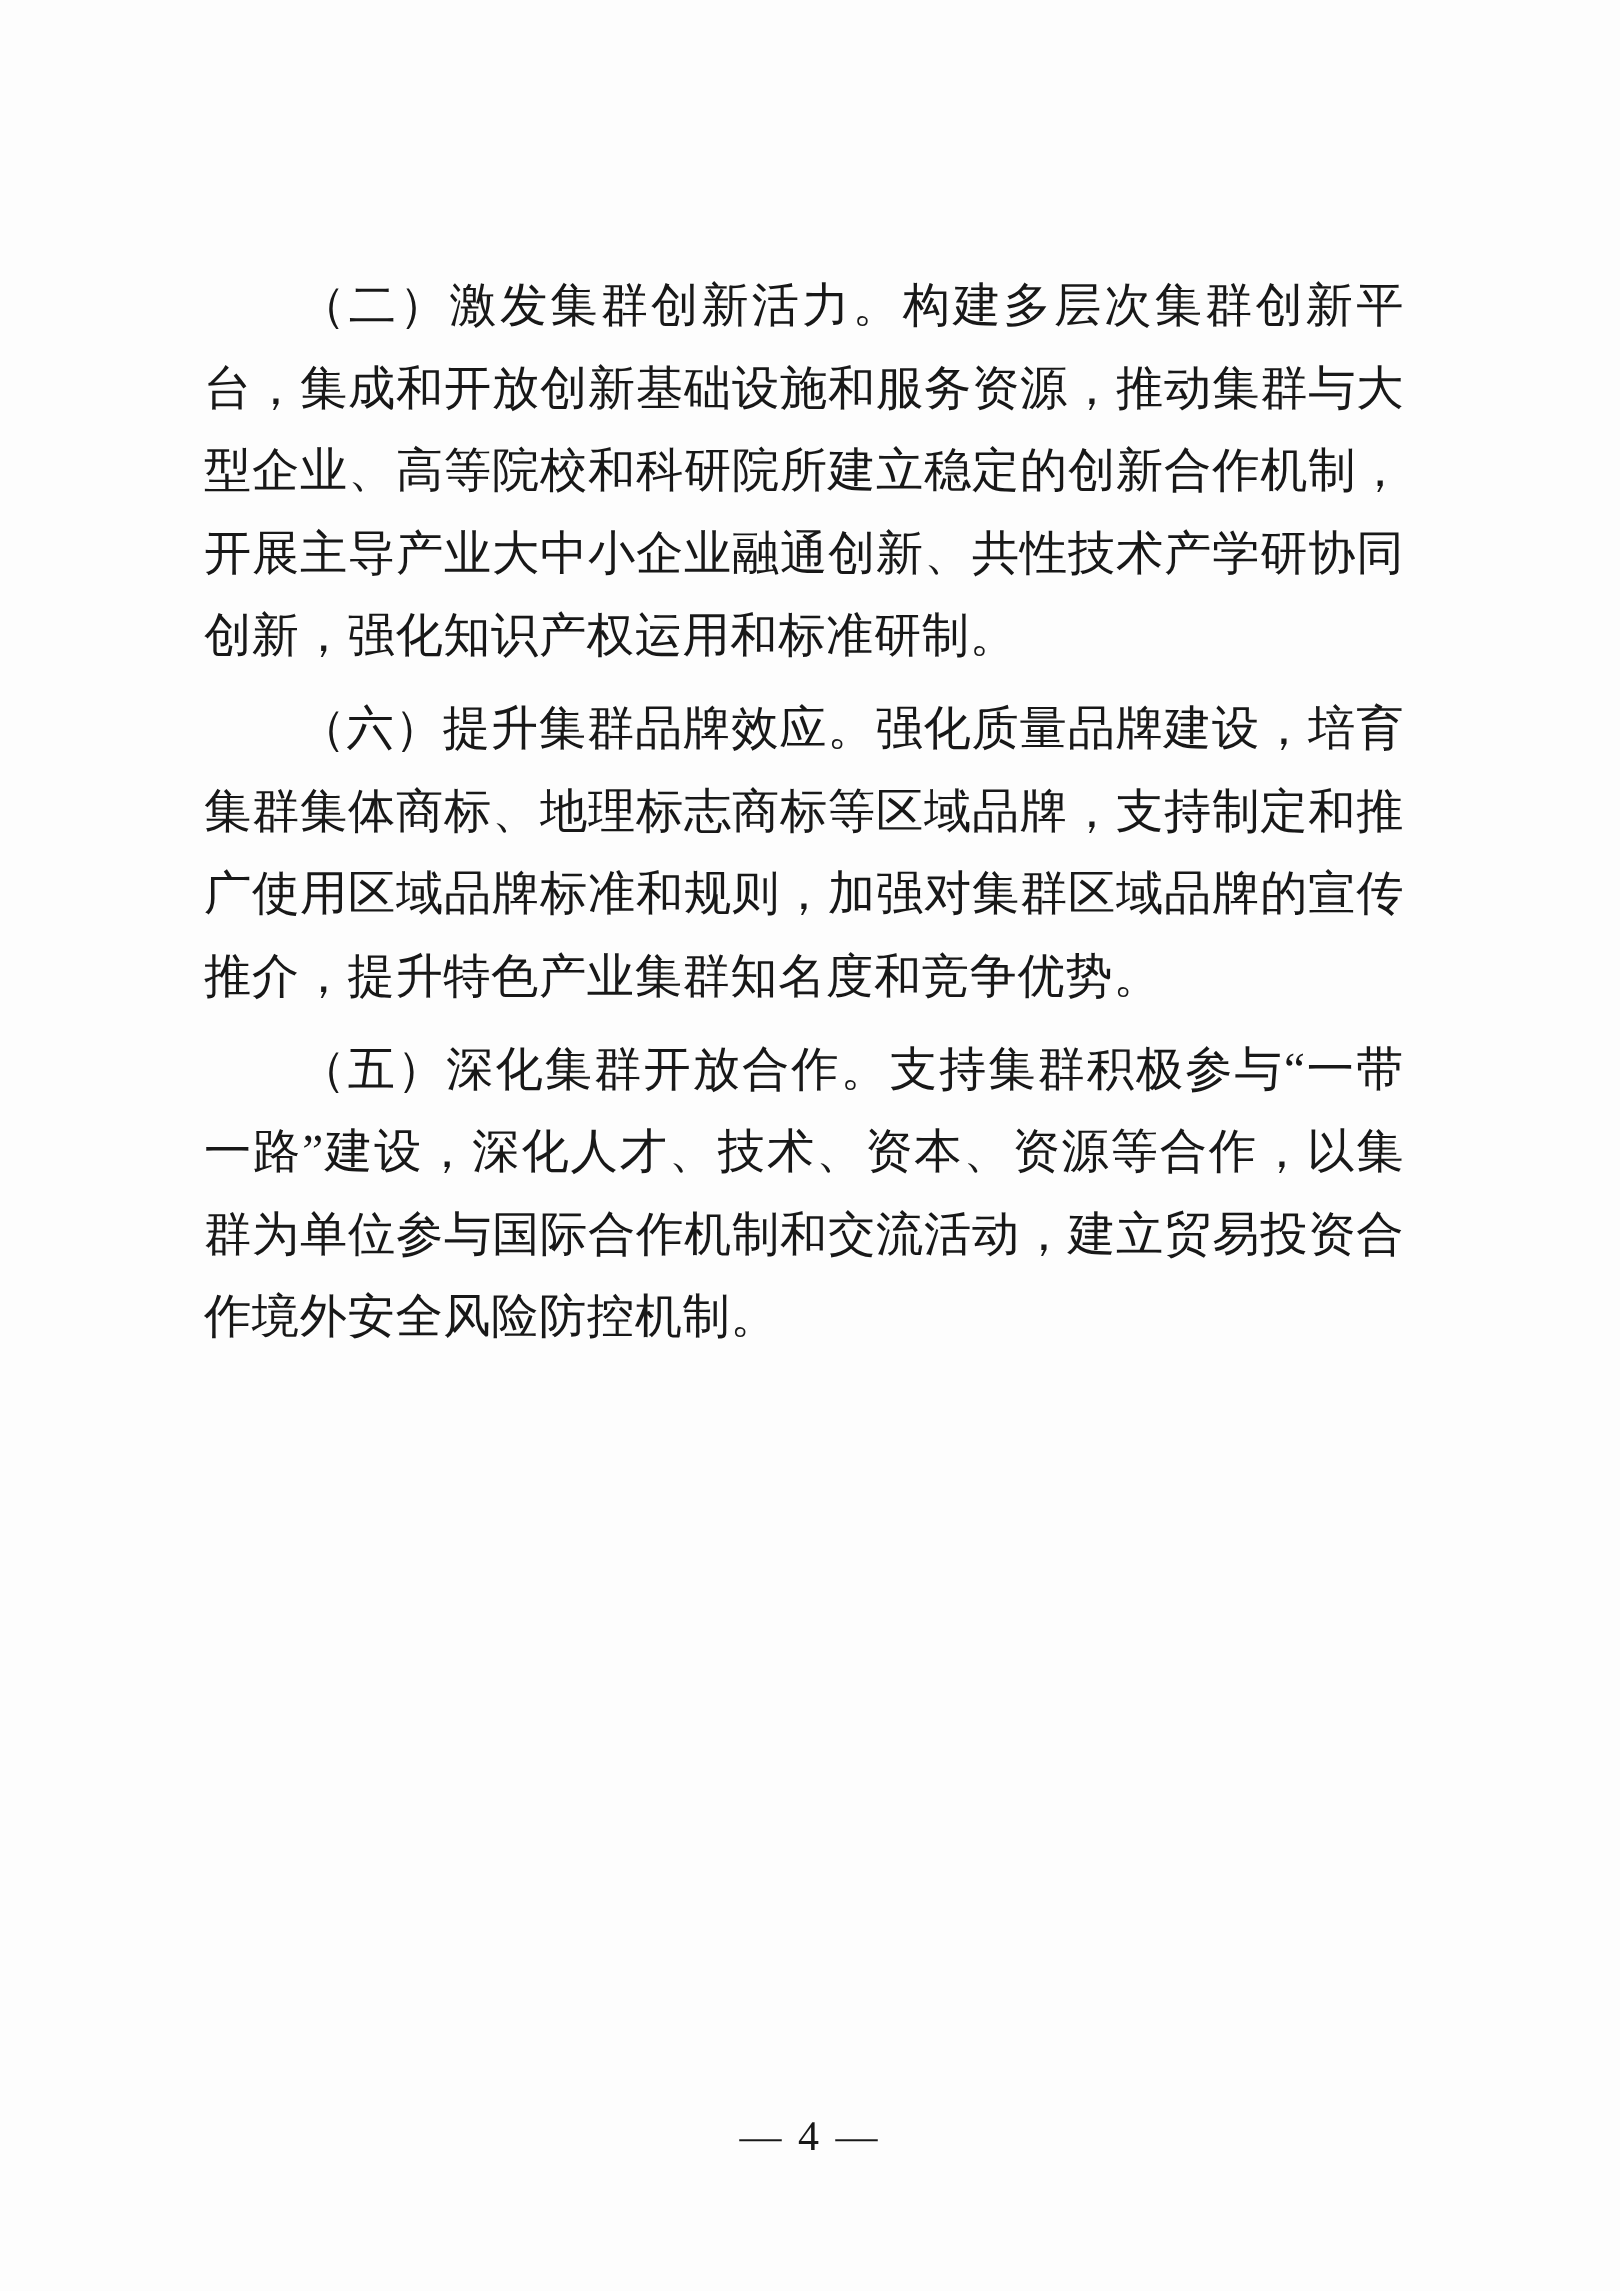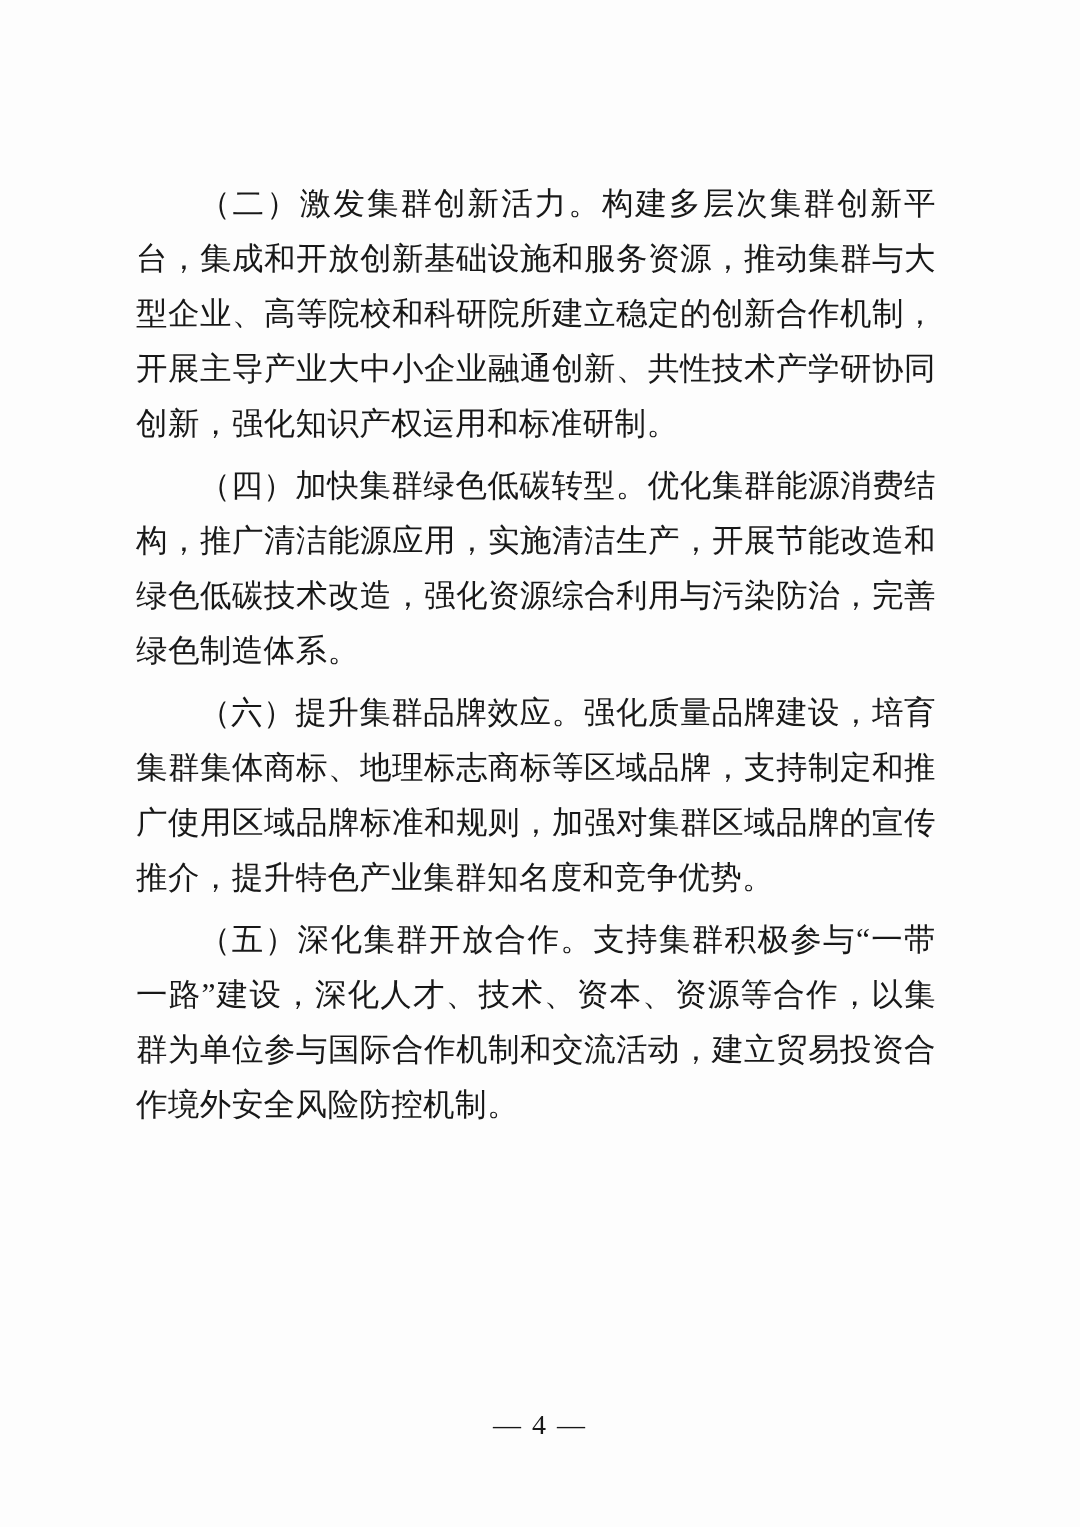--- a/index.html
+++ b/index.html
@@ -50,21 +50,20 @@
     padding: 0 2px;
   }
 </style>
 </head>
 <body>
 
 <div class="page">
 
   <div class="doc-body">
     <p class="para">（二）激发集群创新活力。构建多层次集群创新平台，集成和开放创新基础设施和服务资源，推动集群与大型企业、高等院校和科研院所建立稳定的创新合作机制，开展主导产业大中小企业融通创新、共性技术产学研协同创新，强化知识产权运用和标准研制。</p>
-    <p class="para">（四）加快集群绿色低碳转型。优化集群能源消费结构，推广清洁能源应用，实施清洁生产，开展节能改造和绿色低碳技术改造，强化资源综合利用与污染防治，完善绿色制造体系。</p>
     <p class="para">（六）提升集群品牌效应。强化质量品牌建设，培育集群集体商标、地理标志商标等区域品牌，支持制定和推广使用区域品牌标准和规则，加强对集群区域品牌的宣传推介，提升特色产业集群知名度和竞争优势。</p>
     <p class="para">（五）深化集群开放合作。支持集群积极参与“一带一路”建设，深化人才、技术、资本、资源等合作，以集群为单位参与国际合作机制和交流活动，建立贸易投资合作境外安全风险防控机制。</p>
   </div>
 
   <div class="page-number">
     <span class="num">— 4 —</span>
   </div>
 
 </div>
 

